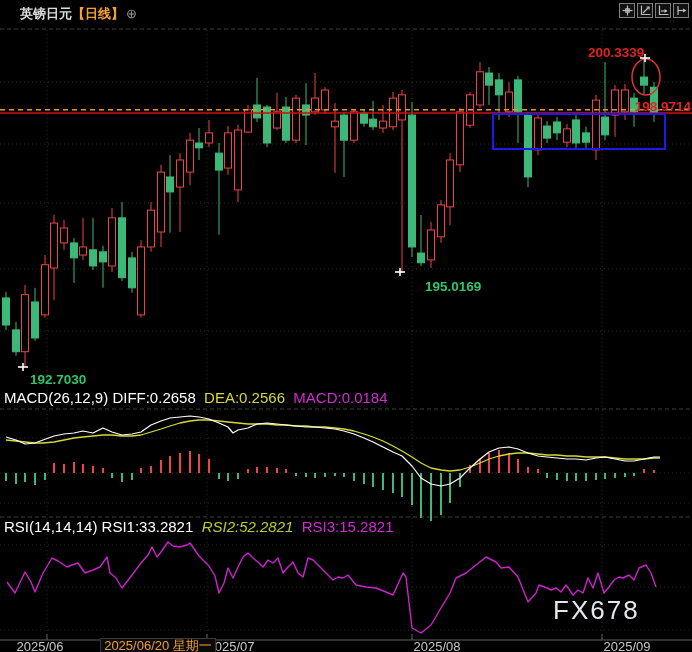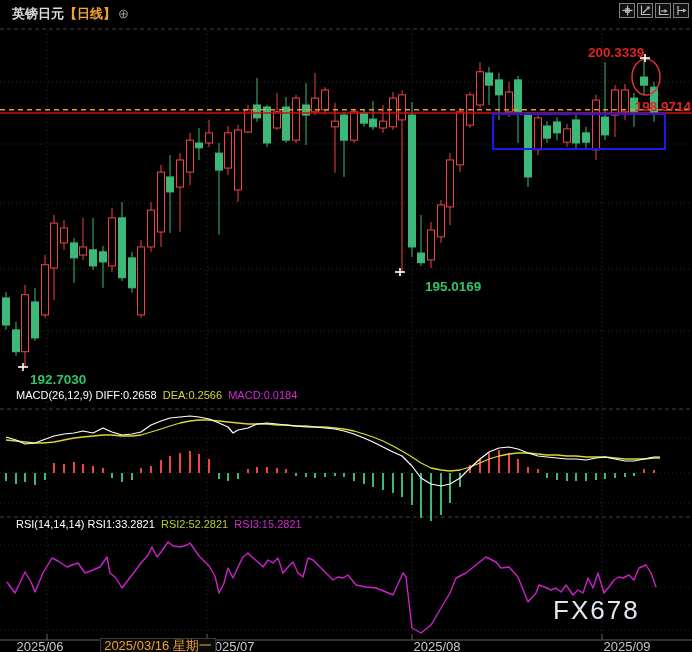--- a/index.html
+++ b/index.html
@@ -1,29 +1,29 @@
 <!DOCTYPE html>
 <html><head>
 <meta charset="utf-8">
 <style>
   html,body{margin:0;padding:0;background:#000;}
   .stage{position:relative;width:692px;height:652px;background:#000;overflow:hidden;
          font-family:"Liberation Sans",sans-serif;}
   svg text{font-family:"Liberation Sans",sans-serif;}
-  .titlebar{position:absolute;top:5px;left:12px;font-size:13px;font-weight:bold;color:#ddd;z-index:5;}
+  .titlebar{position:absolute;top:5px;left:20px;font-size:13px;font-weight:bold;color:#ddd;z-index:5;}
   .titlebar .period{color:#f7a233;}
   .titlebar .collapse{color:#999;font-weight:normal;margin-left:2px;font-size:13px;}
   .toolbar{position:absolute;top:3px;right:3px;display:flex;gap:2px;z-index:5;}
   .tool{width:14px;height:13px;border:1px solid #808080;background:#111;display:flex;
         align-items:center;justify-content:center;cursor:pointer;}
   .tool svg{display:block;}
-  .ind-header{position:absolute;left:4px;font-size:11px;color:#fff;z-index:4;white-space:pre;margin-left:12px;}
+  .ind-header{position:absolute;left:4px;font-size:15px;color:#fff;z-index:4;white-space:pre;}
   .ind-header .v-white{color:#fff;}
   .ind-header .v-yellow{color:#d8d830;}
-  .ind-header .v-ygreen{color:#b9cc2e;}
+  .ind-header .v-ygreen{color:#b9cc2e;font-style:italic;}
   .ind-header .v-magenta{color:#d429d4;}
   #macd-header{top:389px;}
   #rsi-header{top:518px;}
   .watermark{position:absolute;left:553px;top:595px;font-size:26px;color:#e3e7ee;
              letter-spacing:2px;z-index:3;}
   .xaxis{position:absolute;top:639px;left:0;width:692px;height:17px;font-size:13px;color:#c9c9c9;}
   .xlabel{position:absolute;top:0;transform:translateX(-50%);white-space:nowrap;z-index:1;}
   .xlabel-hl{position:absolute;top:-1px;transform:translateX(-50%);white-space:nowrap;z-index:2;
              color:#f0a030;background:#0a0a0a;border:1px solid #3a3a3a;padding:0 3px;line-height:13px;}
   .ann{font-size:13.5px;font-weight:bold;}
@@ -343,16 +343,16 @@
 
   <div class="ind-header" id="rsi-header"><span class="v-white">RSI(14,14,14)</span><span class="v-white"> </span><span class="v-white">RSI1:33.2821</span><span>  </span><span class="v-ygreen">RSI2:52.2821</span><span>  </span><span class="v-magenta">RSI3:15.2821</span></div>
 
   <div class="watermark">FX678</div>
 
   <div class="xaxis">
     <span class="xlabel" style="left:40px">2025/06</span>
     <span class="xlabel" style="left:231px">2025/07</span>
     <span class="xlabel" style="left:437px">2025/08</span>
     <span class="xlabel" style="left:627px">2025/09</span>
-    <span class="xlabel-hl" style="left:158px">2025/03/16 星期一</span>
+    <span class="xlabel-hl" style="left:158px">2025/06/20 星期一</span>
   </div>
 
 </div>
 
 </body></html>

